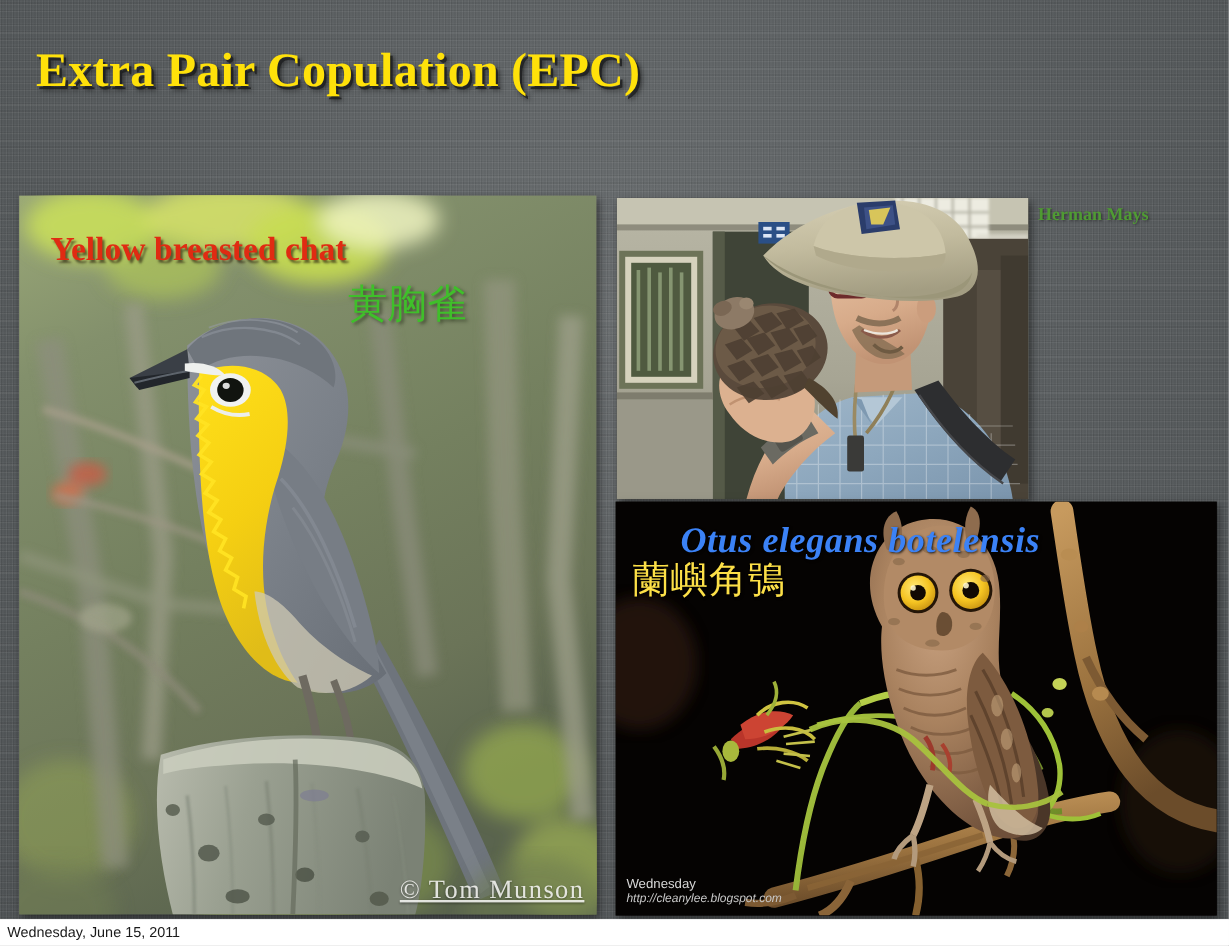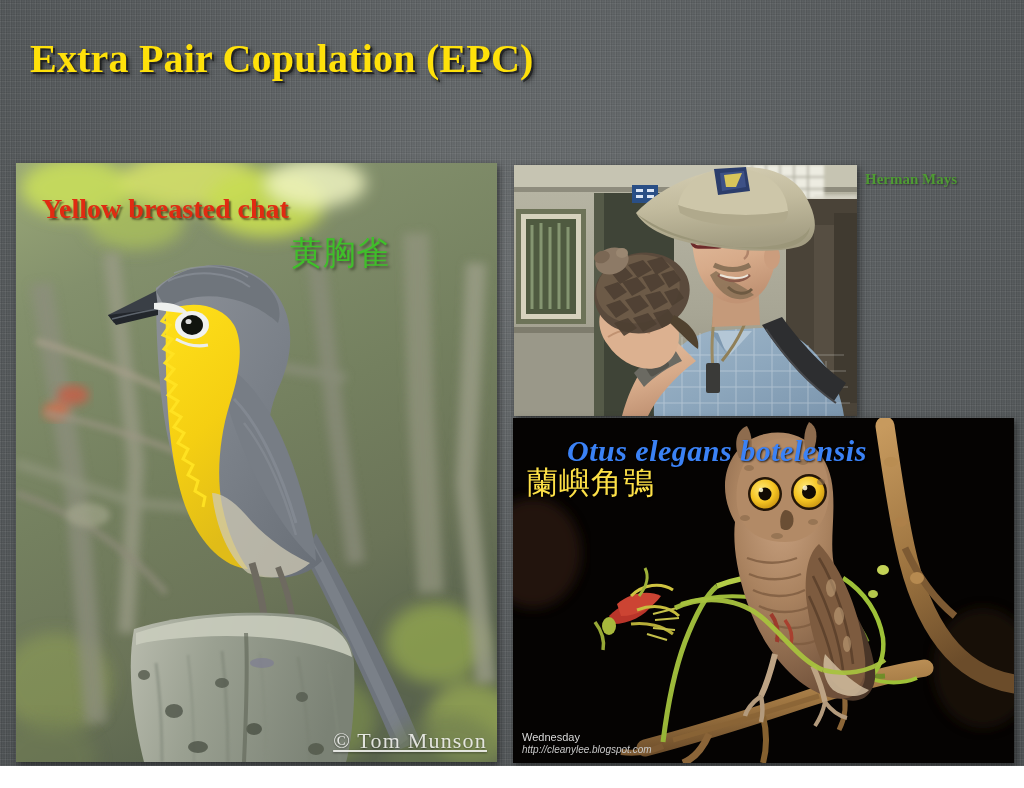--- a/index.html
+++ b/index.html
@@ -819,14 +819,17 @@
       <div class="owl-label-sci">Otus elegans botelensis</div>
       <div class="owl-label-cn">蘭嶼角鴞</div>
       <div class="owl-watermark">
         <span class="wm-name">Wednesday</span>
         <span class="wm-url">http://cleanylee.blogspot.com</span>
       </div>
     </div>
 
   </div>
 
+  <div id="footer-bar">
+    <div id="footer-date">Wednesday, June 15, 2011</div>
+  </div>
 
 </div>
 
 </body></html>

